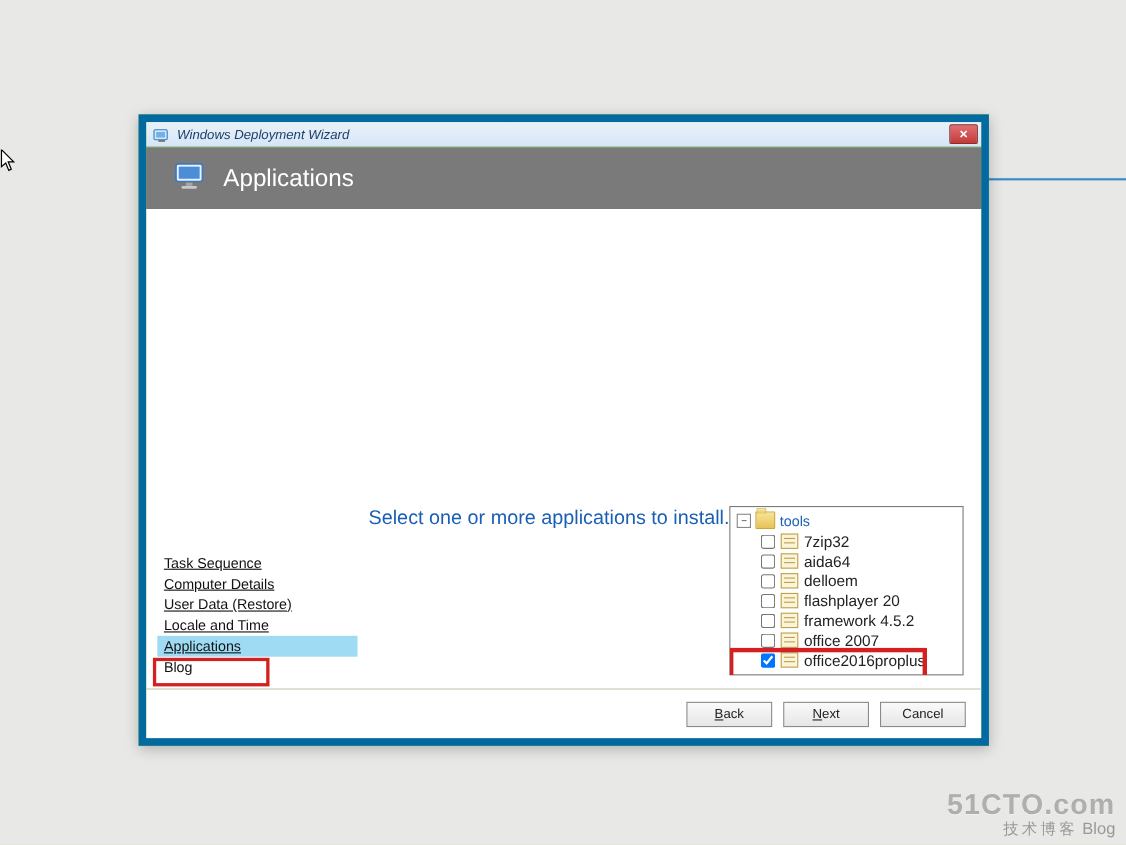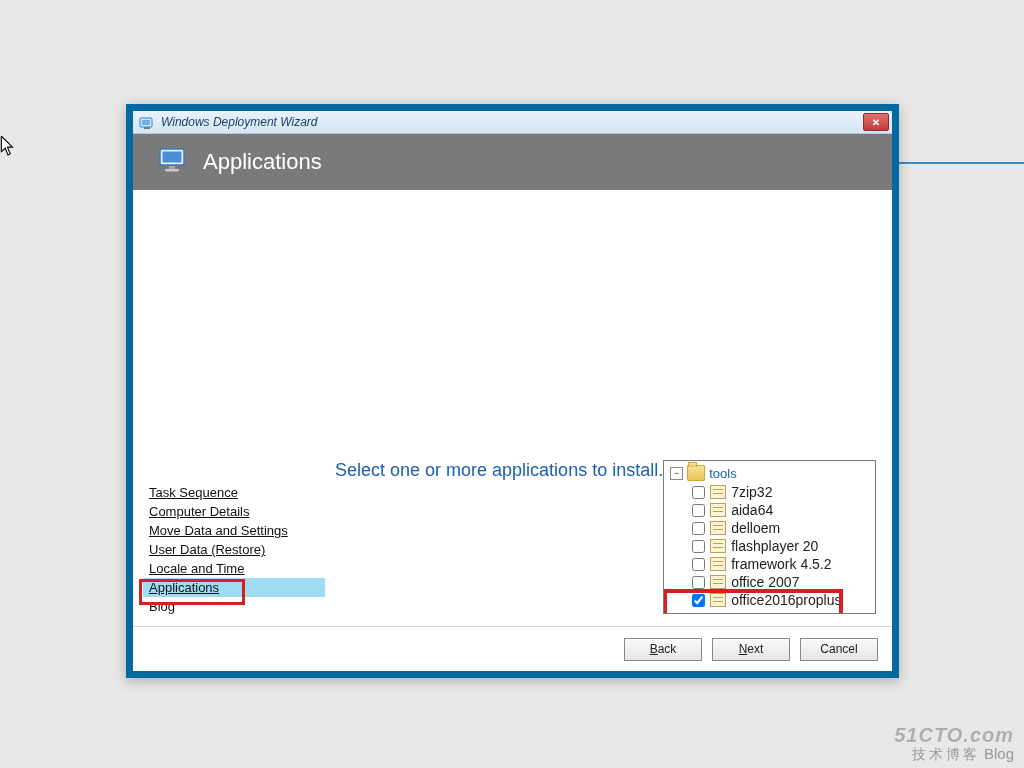--- a/index.html
+++ b/index.html
@@ -241,26 +241,25 @@
     position: absolute;
     right: 10px;
     bottom: 6px;
     text-align: right;
     color: rgba(120,120,118,0.85);
     font-family: Arial, sans-serif;
     line-height: 1.1;
     pointer-events: none;
   }
   .watermark .line1 {
-    font-size: 20px;
+    font-size: 26px;
     font-weight: 900;
     letter-spacing: 1px;
     color: rgba(120,120,118,0.55);
     text-shadow: 0 1px 0 rgba(255,255,255,0.4);
-    font-style: italic;
   }
   .watermark .line2 {
     font-size: 14px;
     color: rgba(120,120,118,0.7);
     letter-spacing: 3px;
   }
   .watermark .blog {
     font-size: 15px;
     letter-spacing: 0;
     margin-left: 4px;
@@ -305,21 +304,20 @@
     </span>
     <span class="htext">Applications</span>
   </div>
 
   <div class="body">
 
     <div class="sidebar" id="sidebar">
 
       <div class="sidebar-item">Task Sequence</div>
         <div class="sidebar-item">Computer Details</div>
-        <div class="sidebar-item">Move Data and Settings</div>
         <div class="sidebar-item">User Data (Restore)</div>
         <div class="sidebar-item">Locale and Time</div>
         <div class="sidebar-item active">Applications</div>
         <div class="sidebar-item no-underline">Blog</div>
         <div class="sidebar-highlight-box" style="top:106px; left:6px; width:106px; height:26px;"></div>
     </div>
 
     <div class="main">
       <div class="main-heading">Select one or more applications to install.</div>
       <div class="tree-box">

